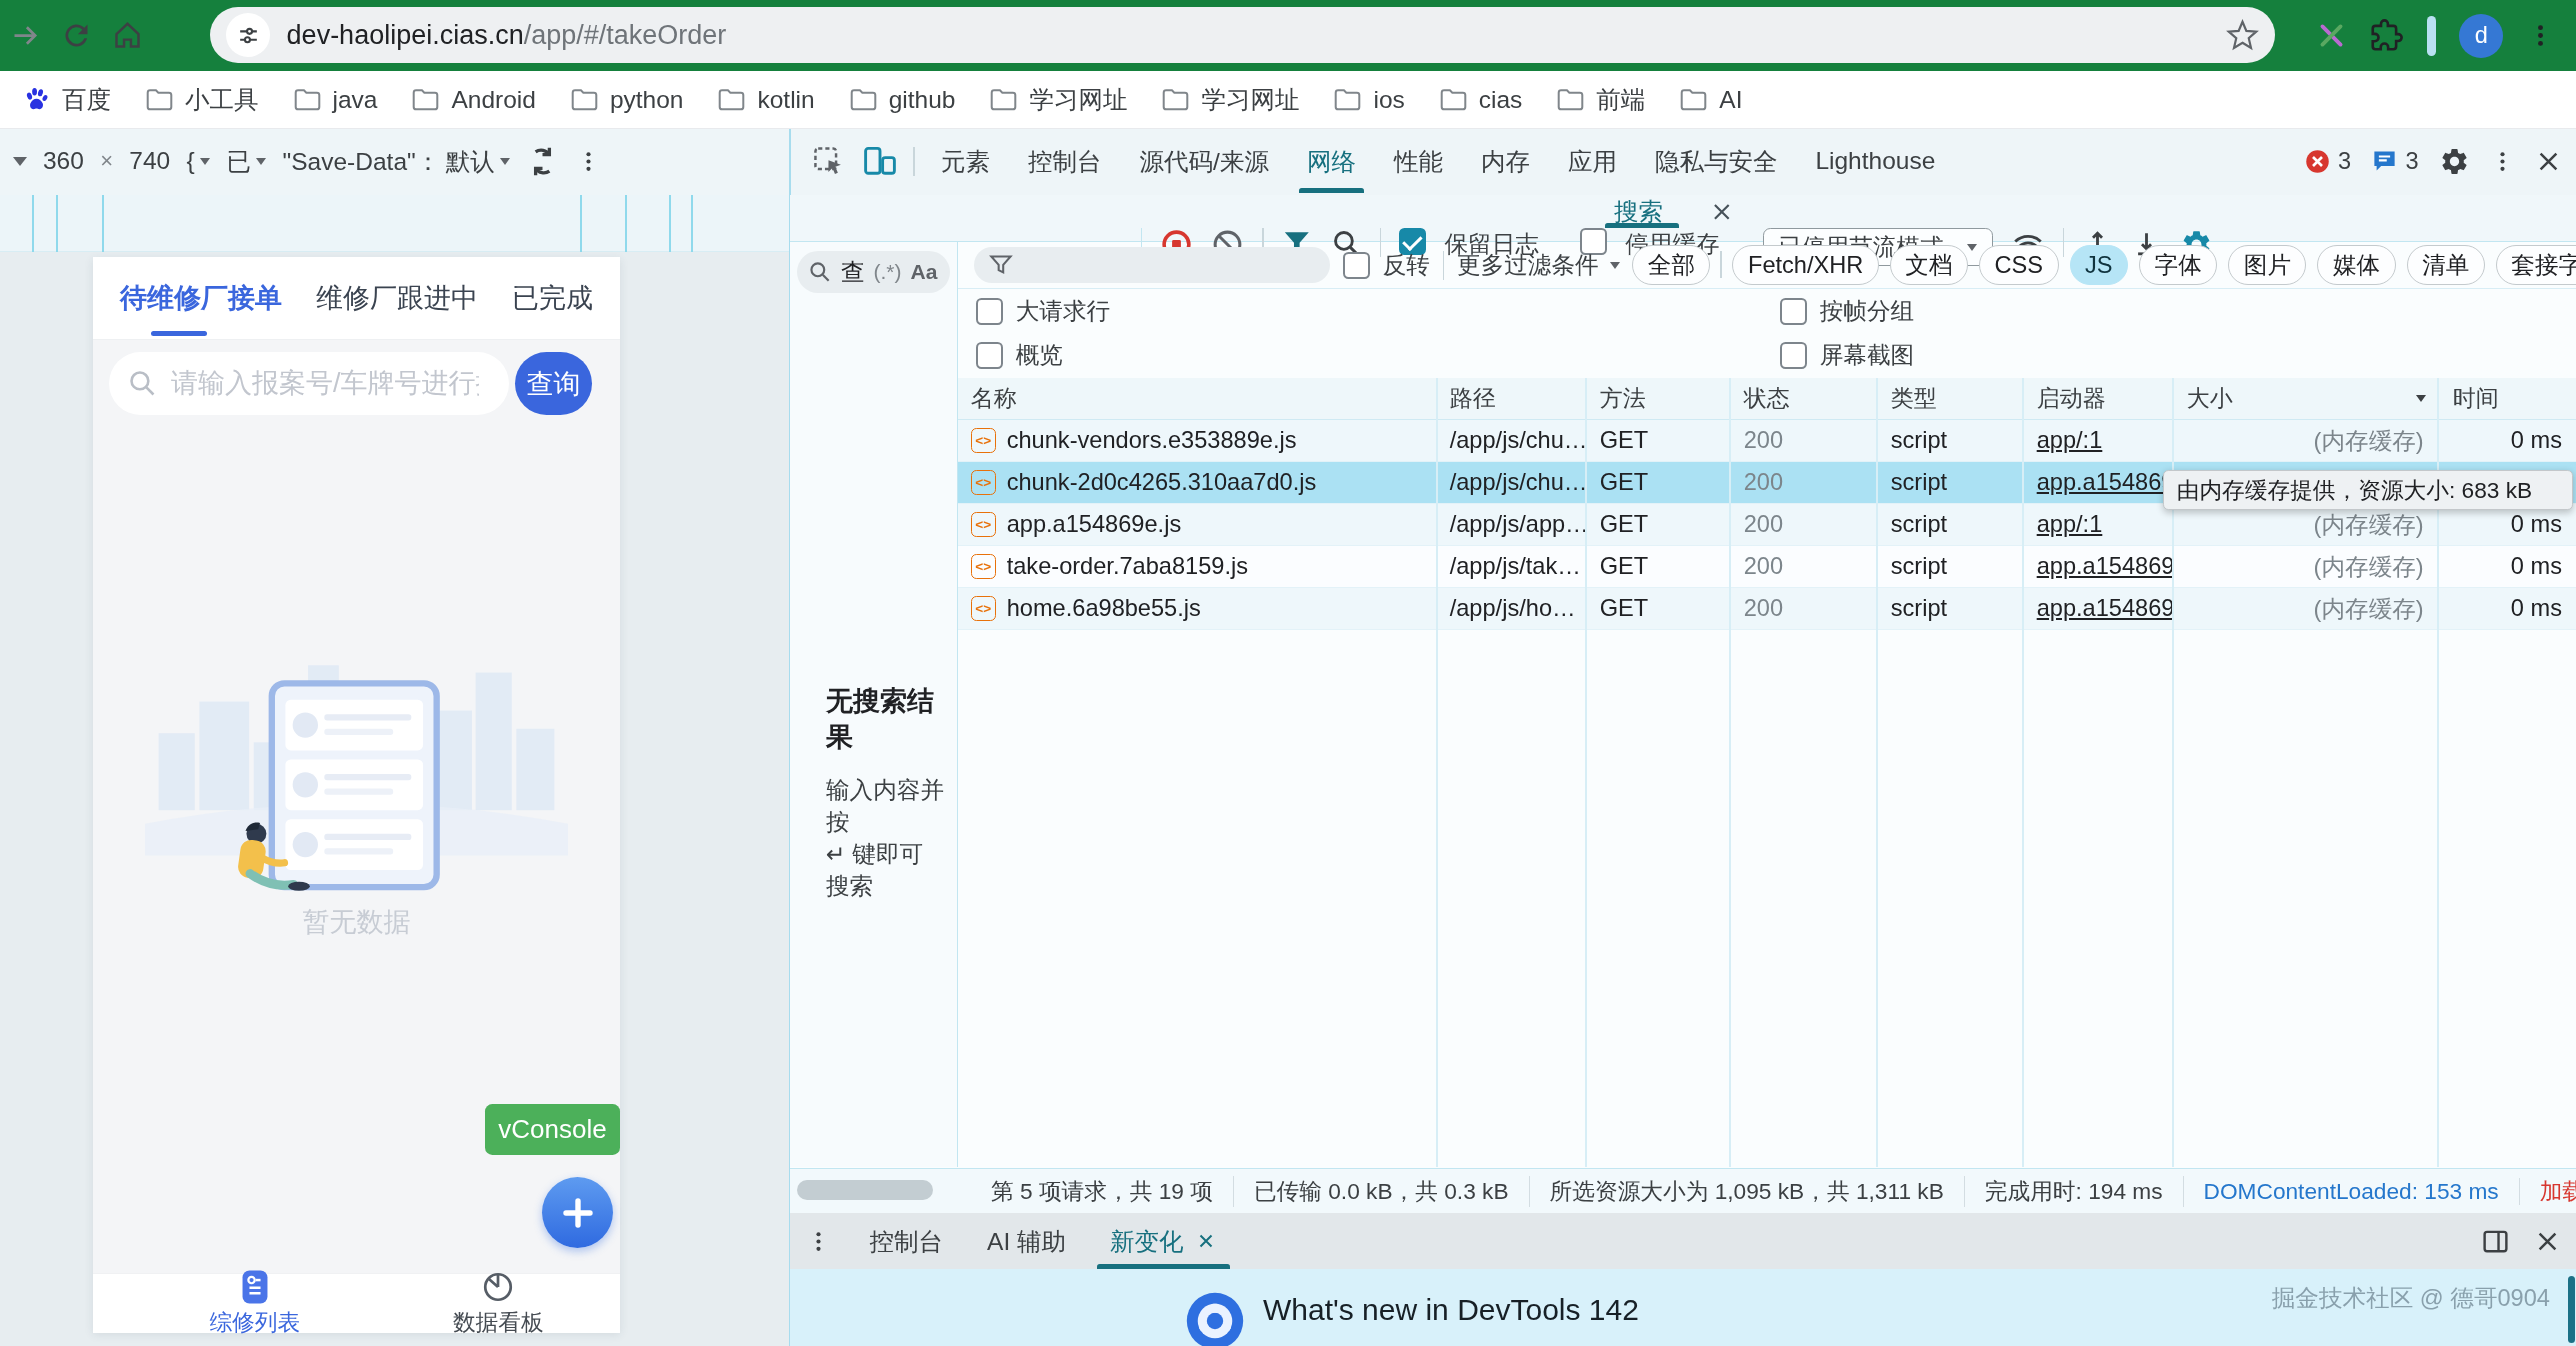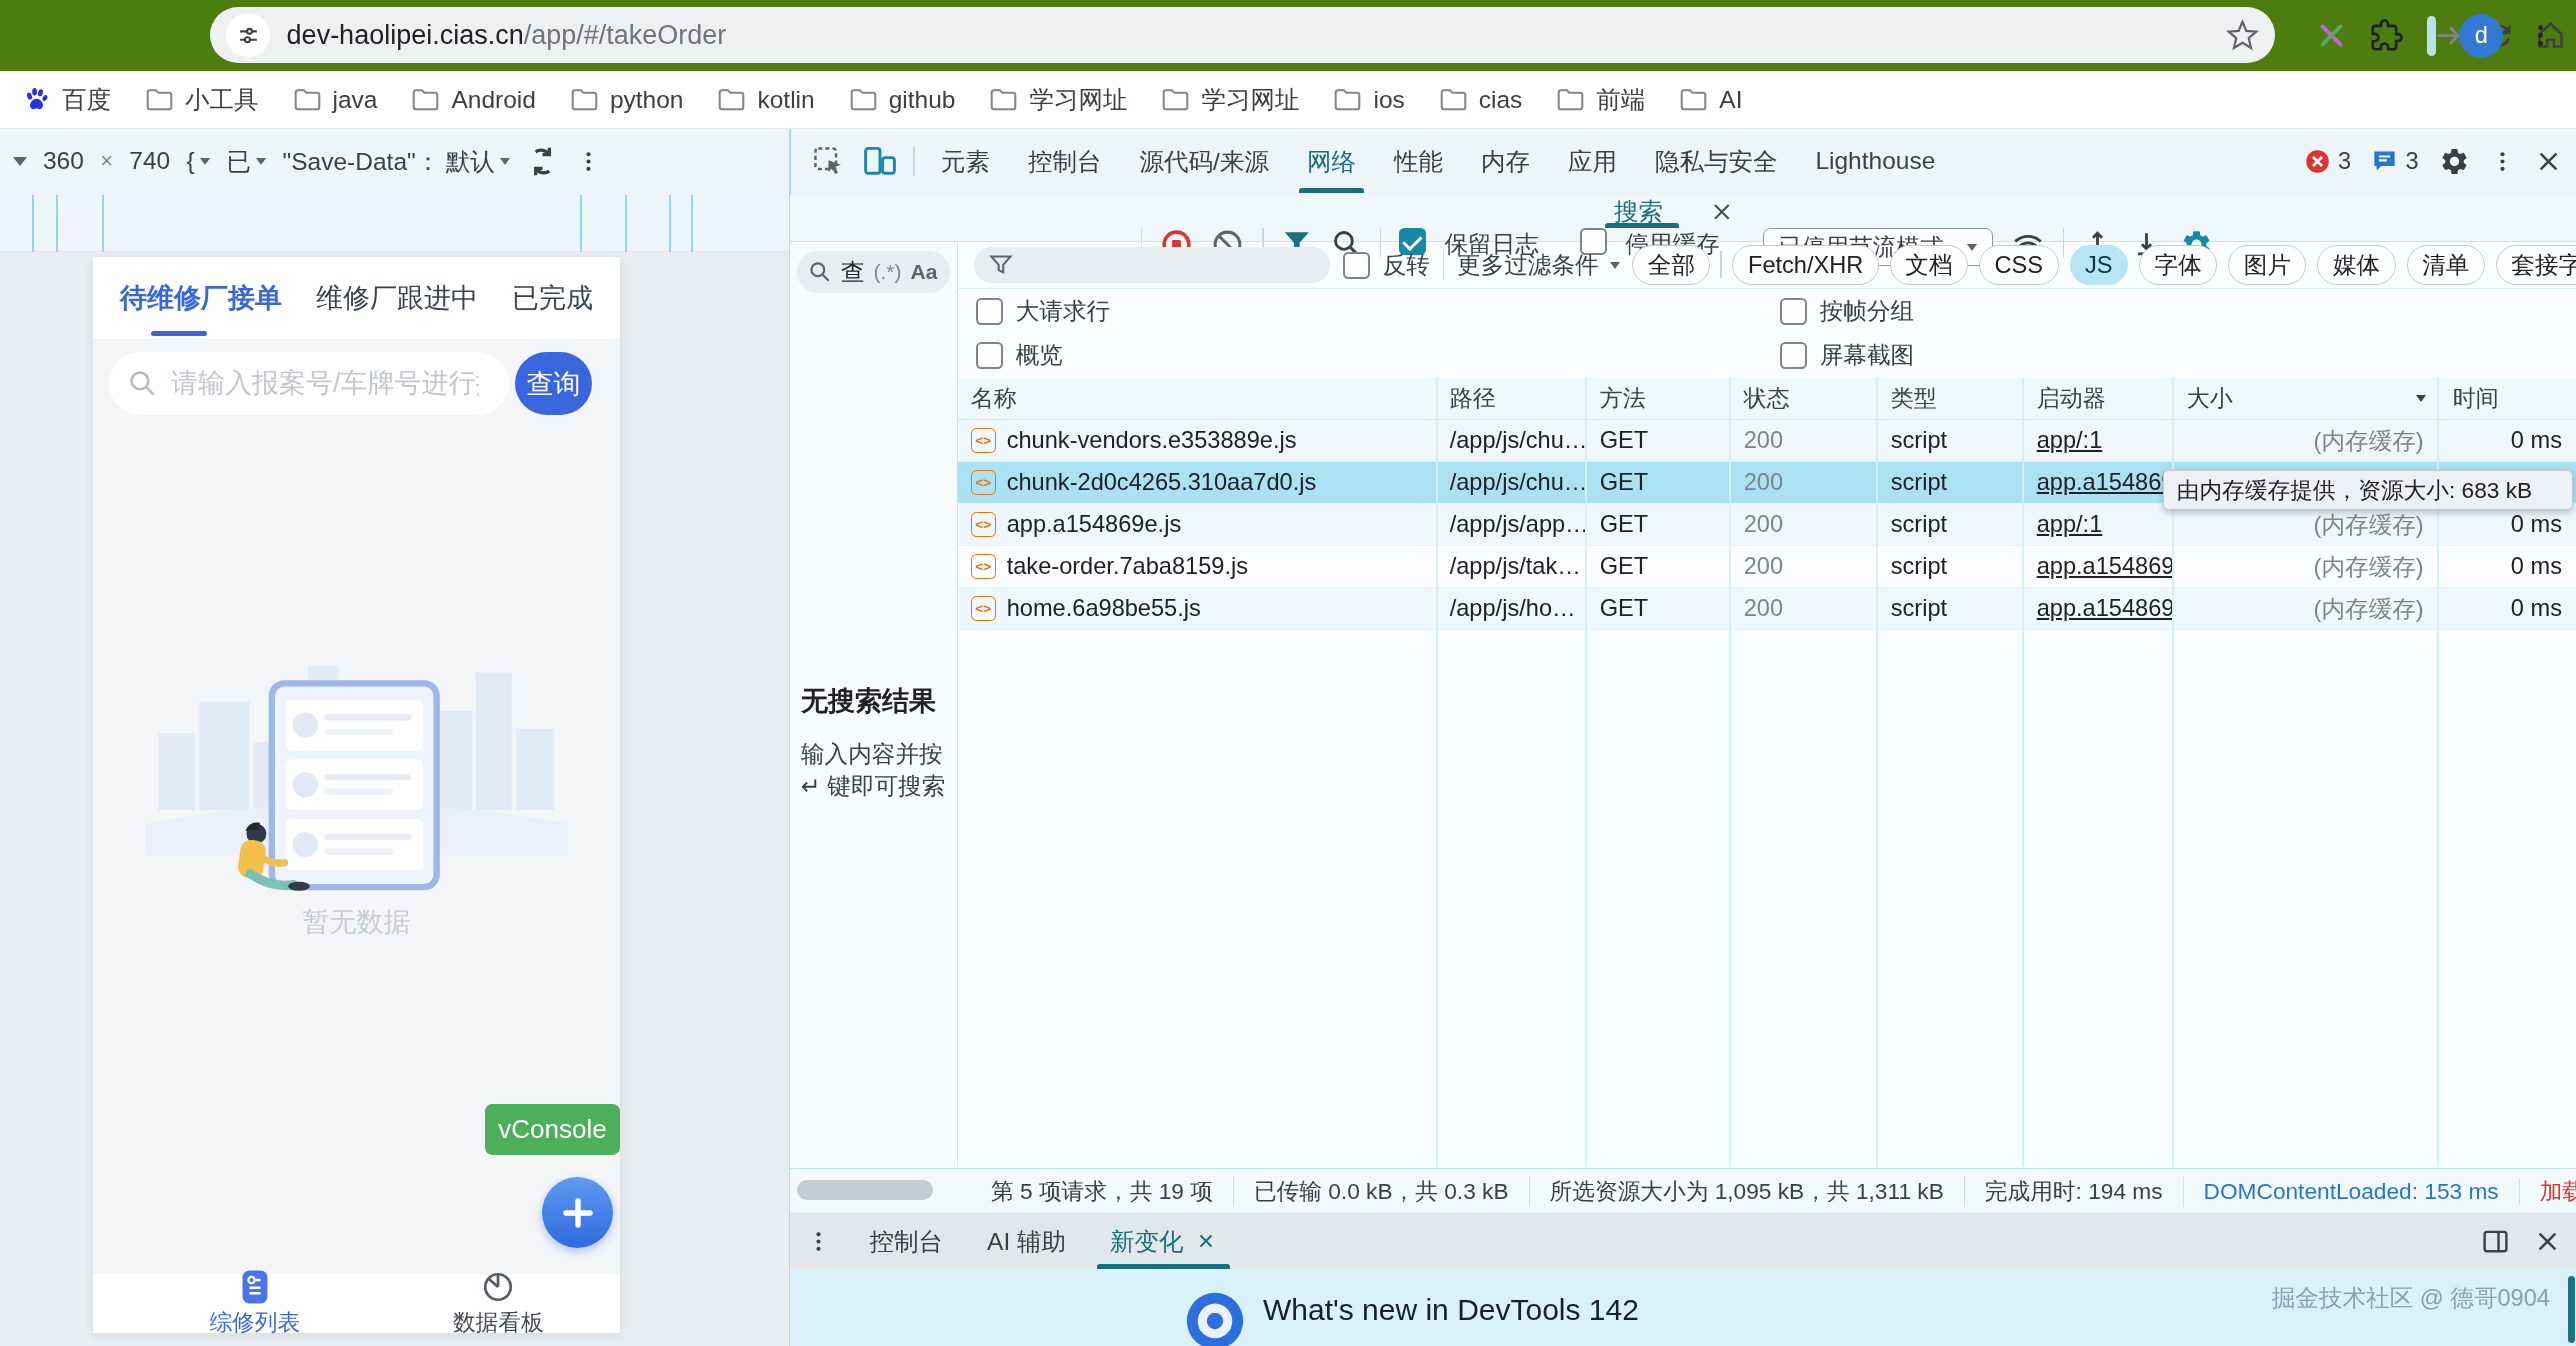--- a/index.html
+++ b/index.html
@@ -5,21 +5,21 @@
   *{box-sizing:border-box;margin:0;padding:0;font-family:"Liberation Sans","DejaVu Sans",sans-serif;}
   html,body{width:2576px;height:1347px;overflow:hidden;}
   #screen{position:relative;width:2576px;height:1347px;background:#e7edf0;}
   .abs{position:absolute;}
   svg{display:block;flex:none;}
   .vsep{width:1.8px;height:29px;background:#c9d6db;flex:none;}
   .tri{width:0;height:0;border-left:7.3px solid transparent;border-right:7.3px solid transparent;border-top:9px solid #5f6368;flex:none;}
   .tri.sm{border-left-width:5.4px;border-right-width:5.4px;border-top-width:7.3px;}
 
   
-  .browser-top{position:absolute;left:0;top:0;width:2576px;height:71px;background:#4d7c0f;display:flex;align-items:center;justify-content:flex-end;}
+  .browser-top{position:absolute;left:0;top:0;width:2576px;height:71px;background:#15803d;display:flex;align-items:center;}
   .nav-btn{width:51px;height:51px;display:flex;align-items:center;justify-content:center;flex:none;}
   .url-pill{position:absolute;left:210px;top:7.3px;width:2065px;height:56px;background:#eef0f2;border-radius:28px;display:flex;align-items:center;padding:0 16.3px;}
   .tune-circle{width:44px;height:44px;border-radius:50%;background:#fff;display:flex;align-items:center;justify-content:center;margin-right:16.3px;flex:none;}
   .url-text{font-size:27px;white-space:nowrap;overflow:hidden;}
   .url-host{color:#202124;}
   .url-path{color:#6f7479;}
   .pill-star{margin-left:auto;}
   .top-right{position:absolute;right:0;top:0;height:71px;display:flex;align-items:center;gap:23.6px;padding-right:22px;}
   .blue-bar{width:9px;height:40px;border-radius:4.5px;background:#b9e0f2;}
   .avatar{width:44px;height:44px;border-radius:50%;background:#3578d4;color:#fff;font-size:23.6px;display:flex;align-items:center;justify-content:center;}
@@ -72,21 +72,21 @@
   .cb.on{background:#1789a8;border-color:#1789a8;}
   .cb.on::after{content:'';display:block;width:8.2px;height:14.5px;border:solid #fff;border-width:0 3.2px 3.2px 0;transform:rotate(45deg);margin:1.8px auto 0;}
   .cb-lbl{font-size:23.6px;color:#3c4043;white-space:nowrap;}
   .throttle{display:flex;align-items:center;gap:23.6px;border:1.8px solid #8f999e;border-radius:7.3px;height:38px;padding:0 14.5px;font-size:23.6px;color:#3c4043;background:#fcfeff;white-space:nowrap;}
 
   .sidebar{position:absolute;left:0;top:47px;width:168px;height:925px;background:#f7fbfd;border-right:1.8px solid #c2e6f1;}
   .s-input{margin:9px 7.3px;height:42px;border-radius:21px;background:#e8edf0;display:flex;align-items:center;gap:9px;padding:0 11px;}
   .s-q{font-size:23.6px;color:#202124;}
   .s-rx{font-size:21px;color:#80868b;}
   .s-aa{font-size:21px;color:#5f6368;font-weight:bold;}
-  .s-empty{margin-top:390px;padding:0 11px;text-align:center;}
+  .s-empty{margin-top:390px;padding:0 11px;text-align:center;margin-left:25px;}
   .s-empty .t{font-size:27px;font-weight:bold;color:#202124;margin-bottom:20px;text-align:left;}
   .s-empty .h{font-size:23.6px;color:#3c4043;line-height:1.35;text-align:left;}
 
   .net-main{position:absolute;left:168px;top:47px;width:1620px;height:925px;overflow:hidden;}
   .filter-row{height:47px;display:flex;align-items:center;gap:12.7px;padding:0 9px 0 16.3px;border-bottom:1.8px solid #d8edf5;}
   .f-pill{width:356px;height:36px;border-radius:18px;background:#e8edf0;display:flex;align-items:center;padding:0 14.5px;flex:none;}
   .more-f{font-size:23.6px;color:#3c4043;display:flex;align-items:center;gap:11px;white-space:nowrap;}
   .chips{margin-left:auto;display:flex;align-items:center;gap:11px;padding-right:1.8px;}
   .chip{height:40px;border-radius:20px;border:1.8px solid #c4cacd;background:#fdfeff;padding:0 14.5px;font-size:23.6px;color:#202124;display:flex;align-items:center;white-space:nowrap;}
   .chip.active{background:#b6e5f6;border-color:#b6e5f6;color:#10333e;}

